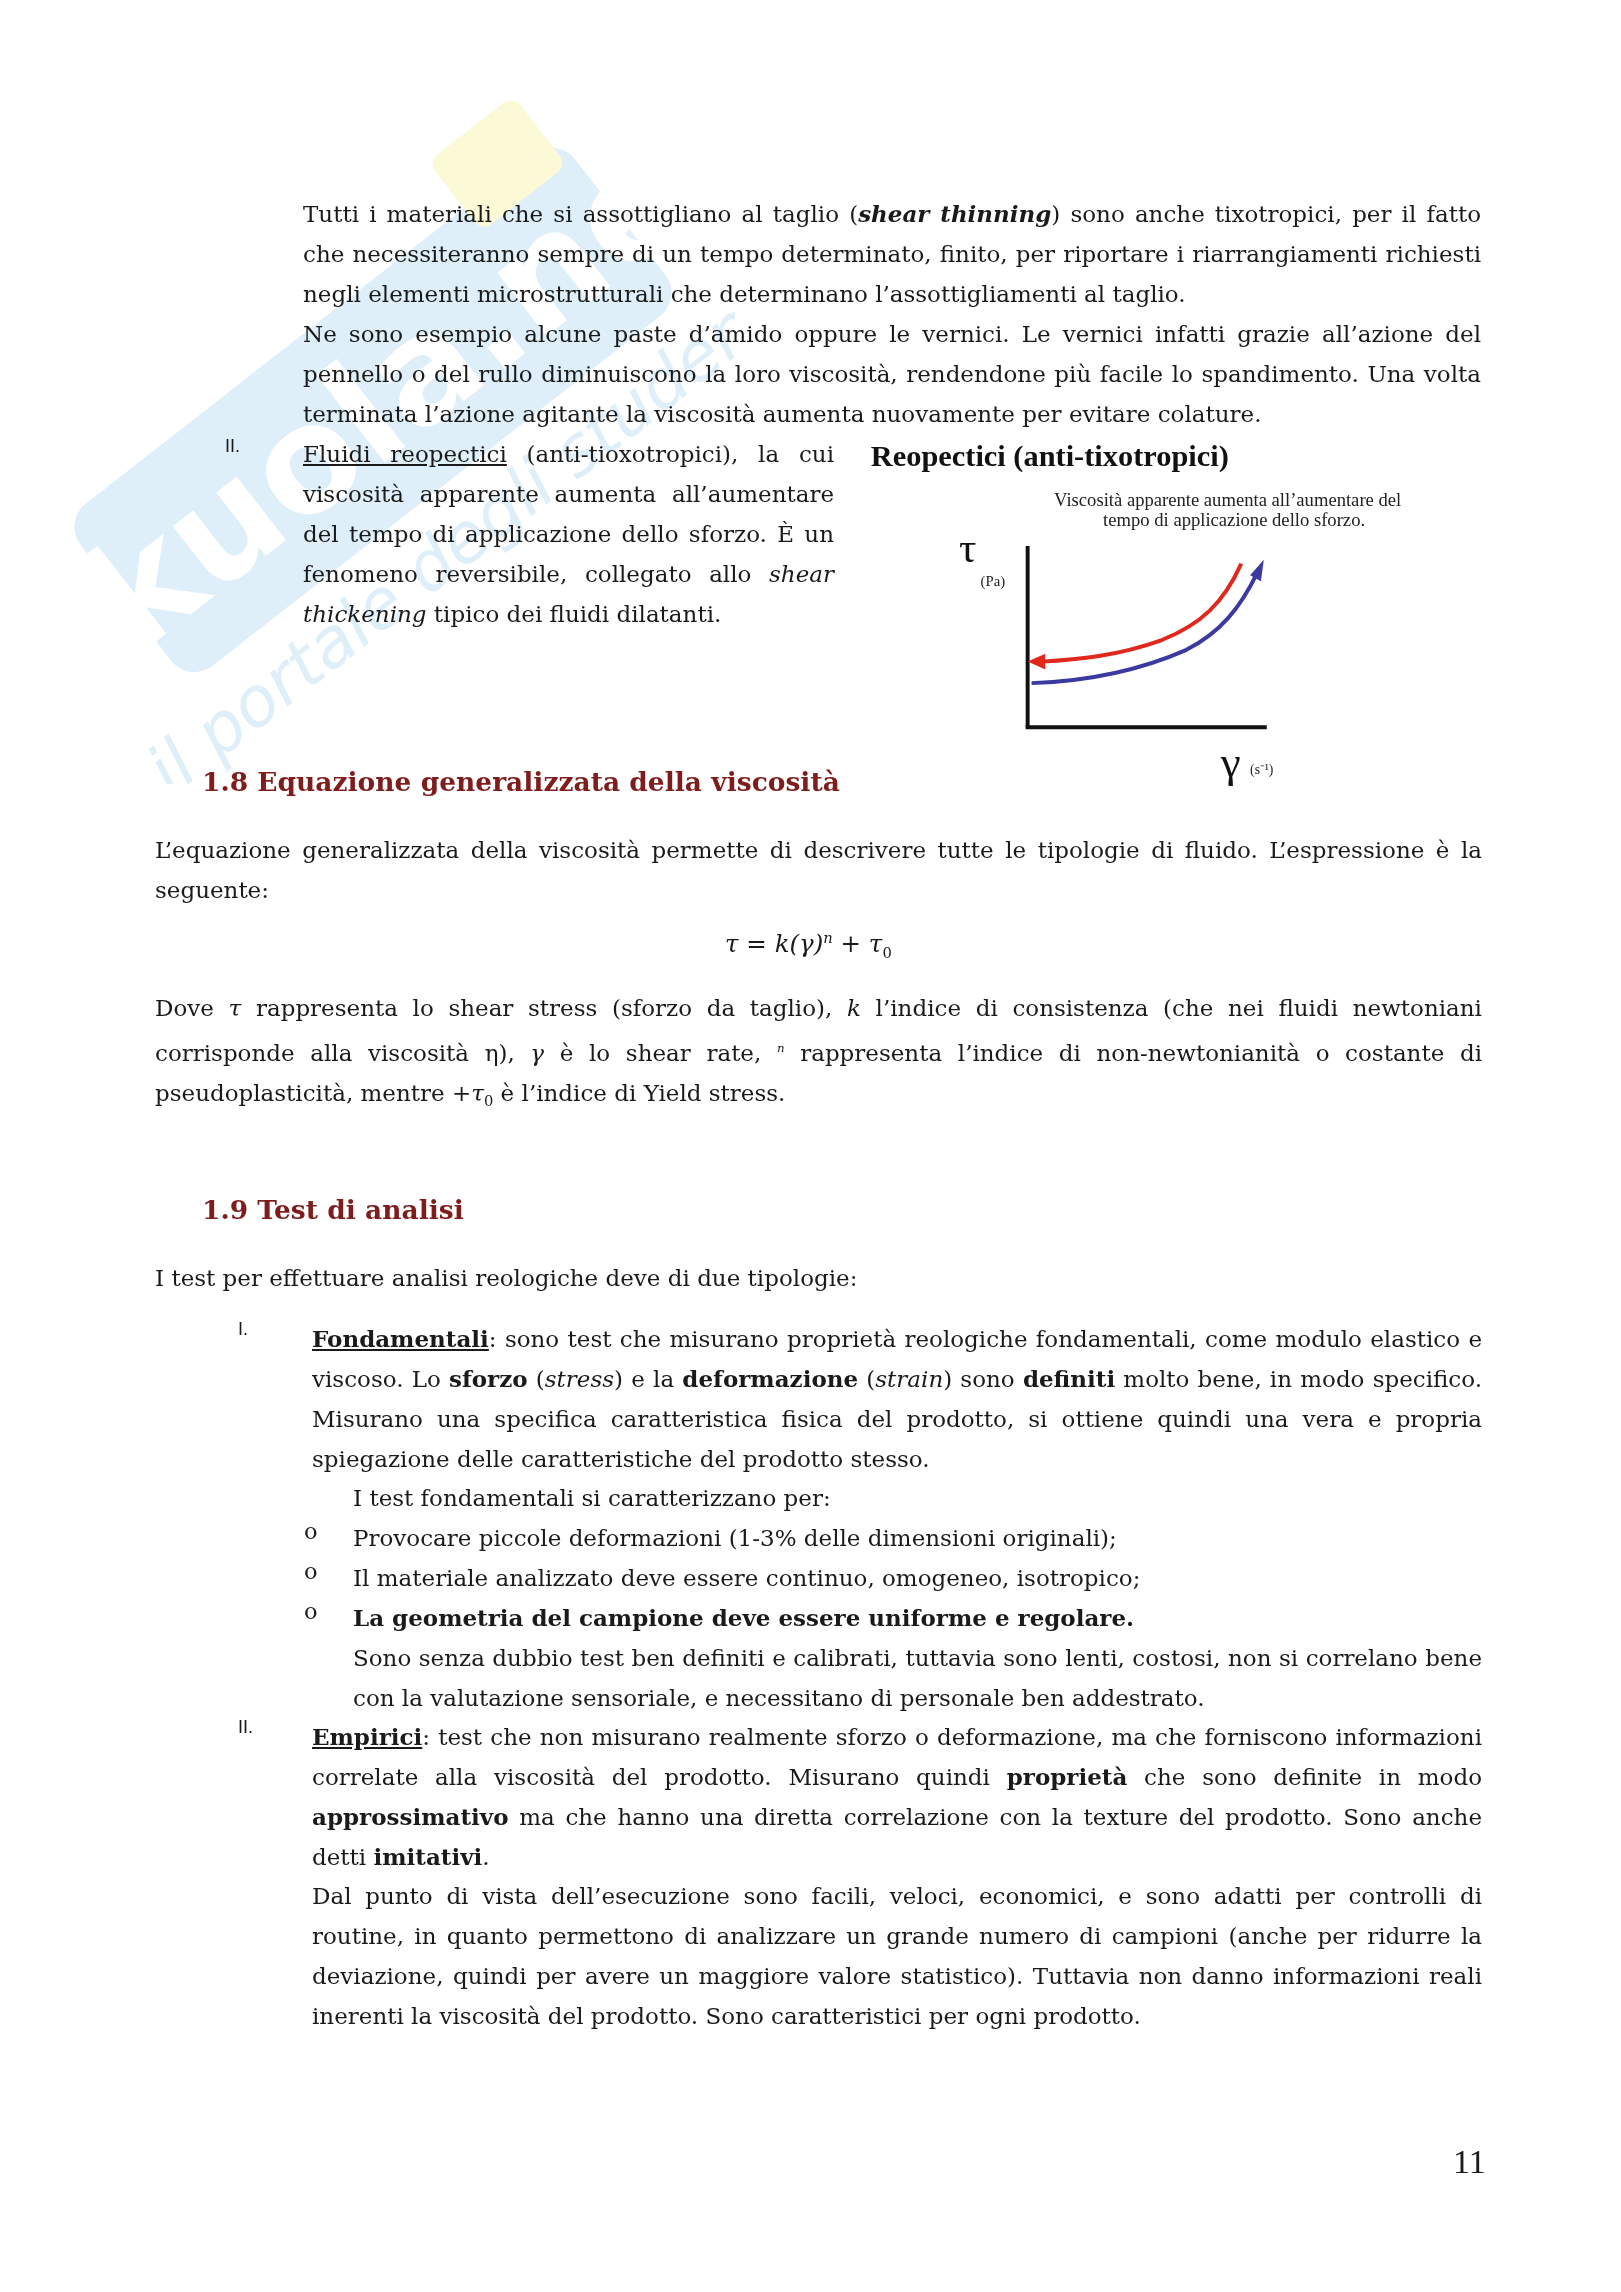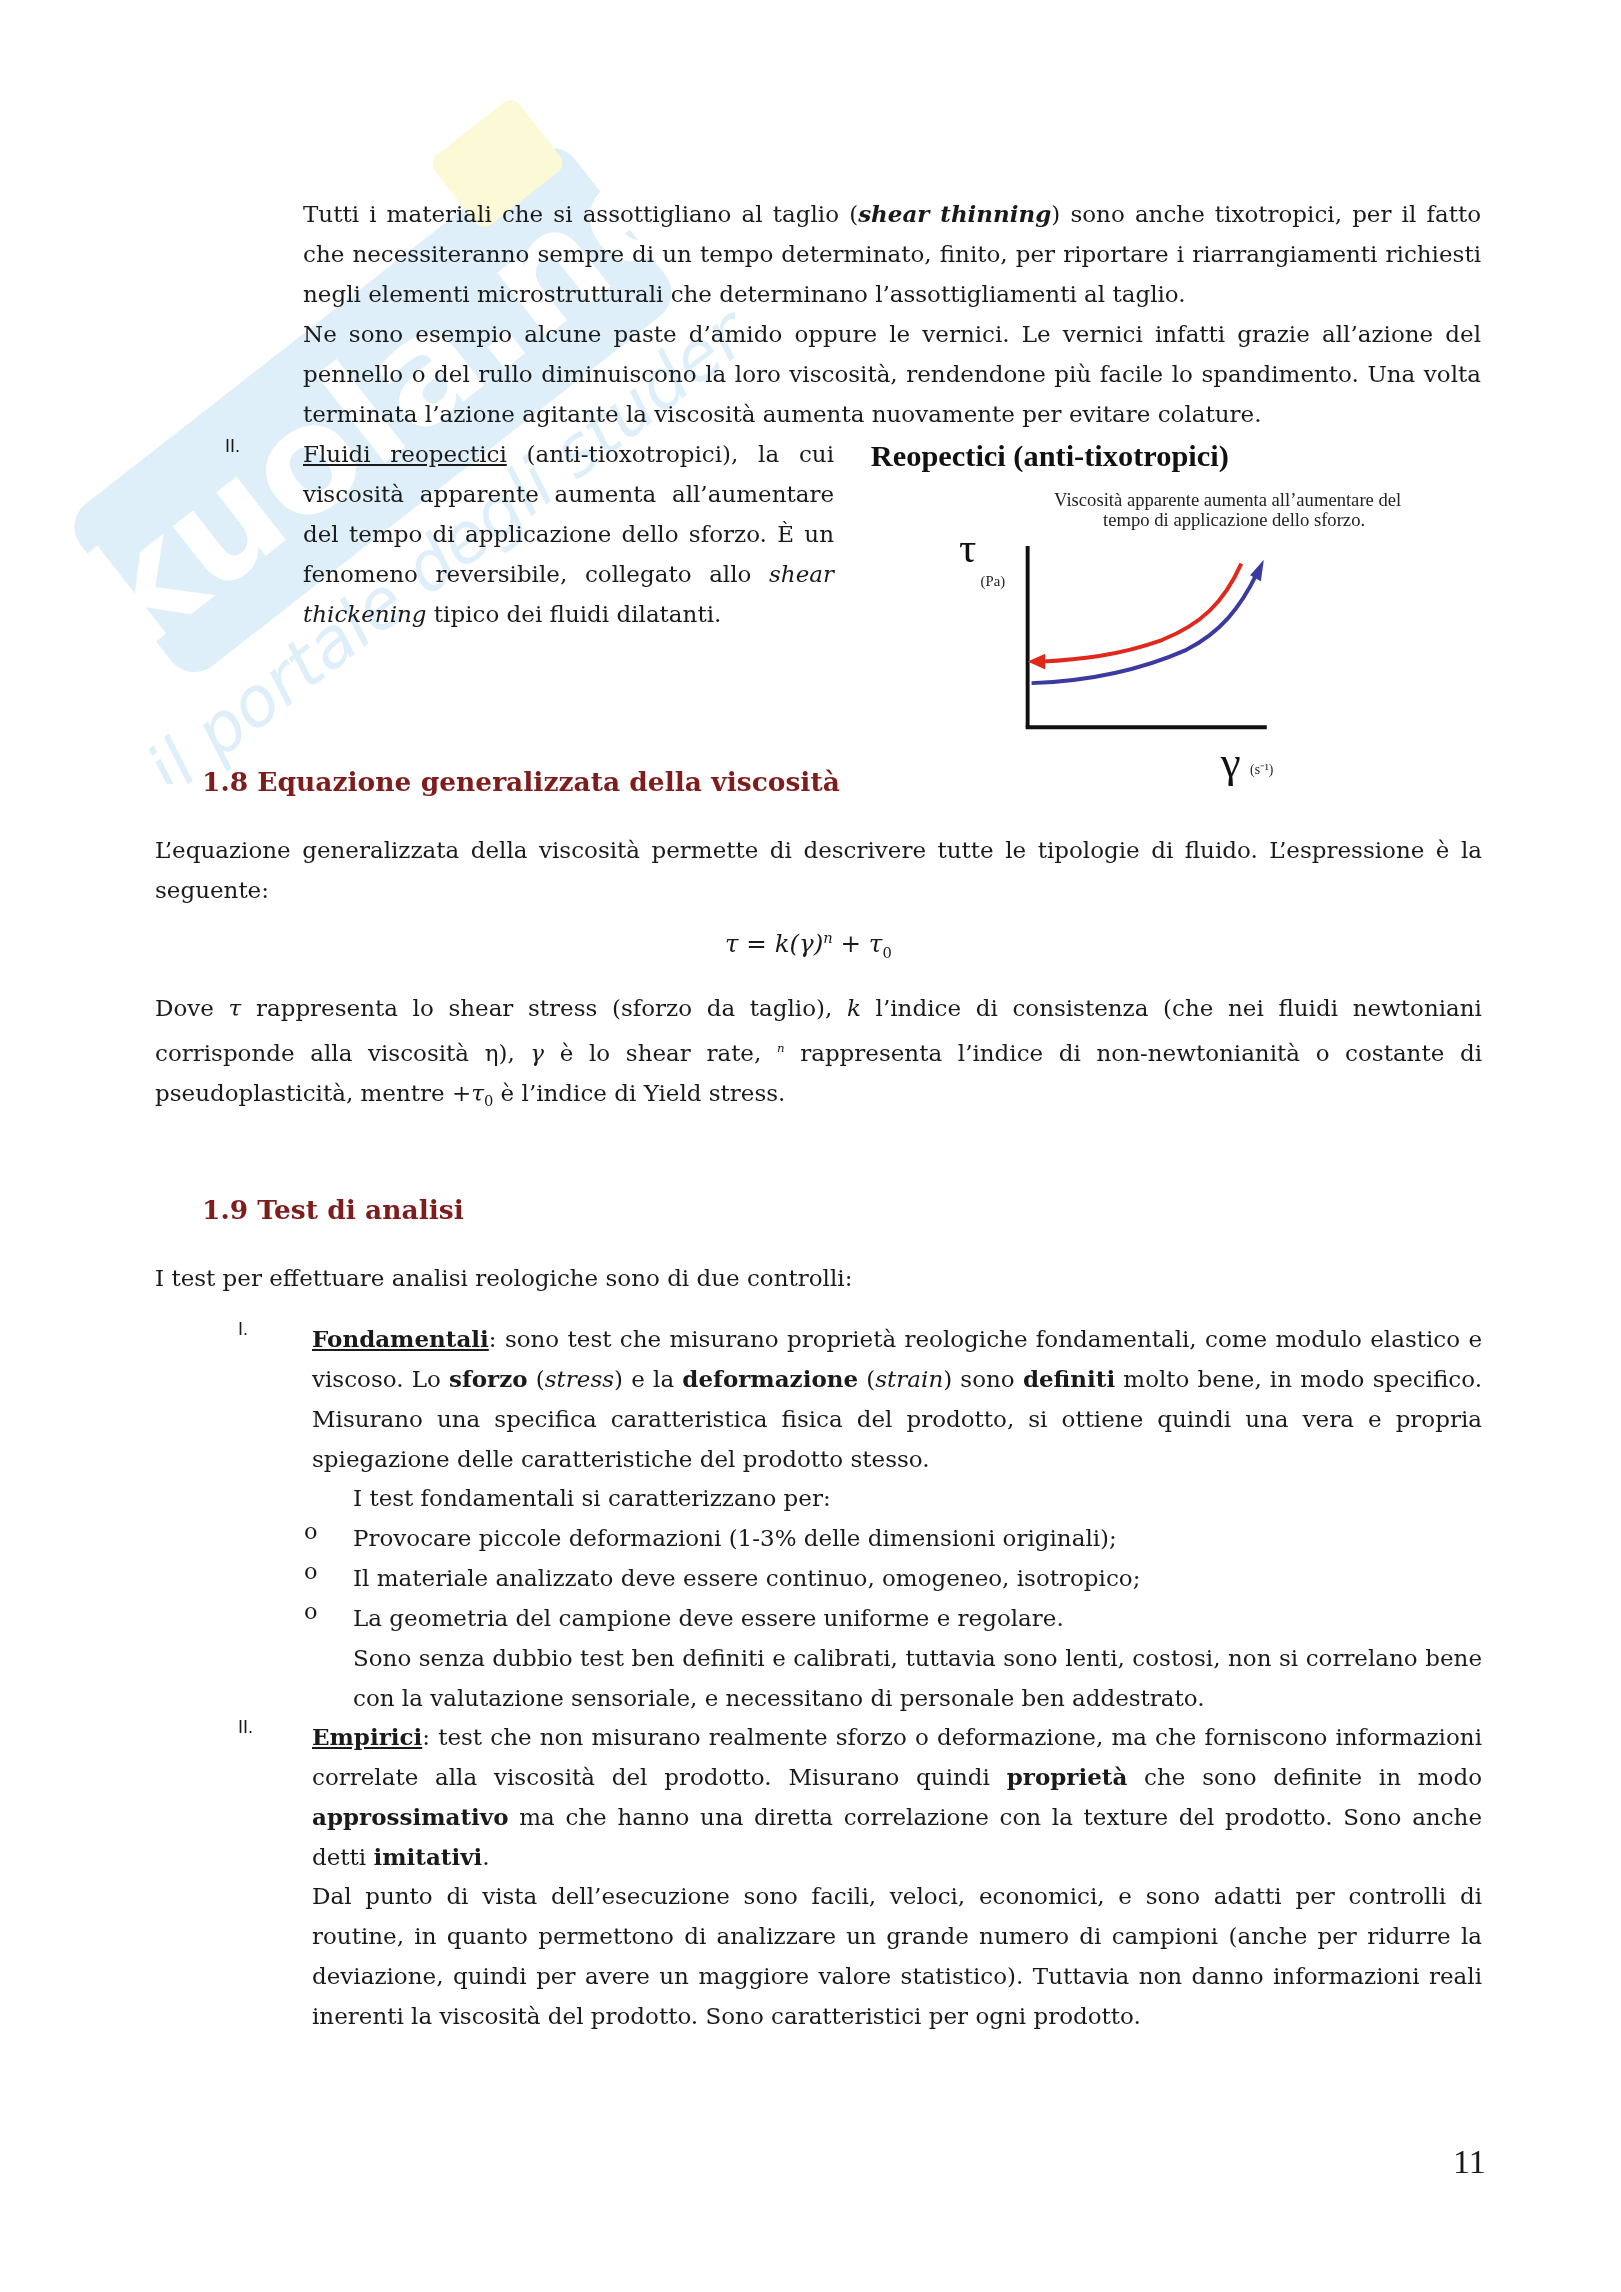--- a/index.html
+++ b/index.html
@@ -85,32 +85,32 @@
       <text x="395" y="345" font-family="Liberation Serif, serif" font-size="14" fill="#222">(s⁻¹)</text>
     </svg>
   </div>
 
   <div class="h2" style="left:202px; top:766px;">1.8 Equazione generalizzata della viscosità</div>
   <div class="p-full txt" style="top:830px;">L’equazione generalizzata della viscosità permette di descrivere tutte le tipologie di fluido. L’espressione è la seguente:</div>
   <div class="formula"><span class="it">τ = k(γ)</span><sup class="it">n</sup><span class="it"> + τ</span><sub>0</sub></div>
   <div class="p-full txt" style="top:988px;"><span>Dove </span><span class="it">τ</span><span> rappresenta lo shear stress (sforzo da taglio), </span><span class="it">k</span><span> l’indice di consistenza (che nei fluidi newtoniani corrisponde alla viscosità η), </span><span class="it">γ</span><span> è lo shear rate, </span><span class="it sup">n</span><span> rappresenta l’indice di non-newtonianità o costante di pseudoplasticità, mentre </span><span class="it">+τ</span><span class="sub">0</span><span> è l’indice di Yield stress.</span></div>
 
   <div class="h2" style="left:202px; top:1194px;">1.9 Test di analisi</div>
-  <div class="p-full txt" style="top:1258px;">I test per effettuare analisi reologiche sono di due controlli:</div>
+  <div class="p-full txt" style="top:1258px;">I test per effettuare analisi reologiche deve di due tipologie:</div>
 
   <div class="roman" style="left:214px; top:1319px;">I.</div>
   <div class="li-text txt" style="top:1319px;"><span class="u bd">Fondamentali</span><span>: sono test che misurano proprietà reologiche fondamentali, come modulo elastico e viscoso. Lo </span><span class="bd">sforzo</span><span> (</span><span class="it">stress</span><span>) e la </span><span class="bd">deformazione</span><span> (</span><span class="it">strain</span><span>) sono </span><span class="bd">definiti</span><span> molto bene, in modo specifico. Misurano una specifica caratteristica fisica del prodotto, si ottiene quindi una vera e propria spiegazione delle caratteristiche del prodotto stesso.</span></div>
   <div class="bl-text txt" style="top:1478px;">I test fondamentali si caratterizzano per:</div>
 
   <div class="bullet" style="top:1518px;">o</div>
   <div class="bl-text txt" style="top:1518px;">Provocare piccole deformazioni (1-3% delle dimensioni originali);</div>
   <div class="bullet" style="top:1558px;">o</div>
   <div class="bl-text txt" style="top:1558px;">Il materiale analizzato deve essere continuo, omogeneo, isotropico;</div>
   <div class="bullet" style="top:1598px;">o</div>
-  <div class="bl-text txt" style="top:1598px;">La geometria del campione deve essere uniforme e regolare.</div>
+  <div class="bl-text txt" style="top:1598px;font-weight:bold;">La geometria del campione deve essere uniforme e regolare.</div>
   <div class="bl-text txt" style="top:1638px;">Sono senza dubbio test ben definiti e calibrati, tuttavia sono lenti, costosi, non si correlano bene con la valutazione sensoriale, e necessitano di personale ben addestrato.</div>
 
   <div class="roman" style="left:214px; top:1717px;">II.</div>
   <div class="li-text txt" style="top:1717px;"><span class="u bd">Empirici</span><span>: test che non misurano realmente sforzo o deformazione, ma che forniscono informazioni correlate alla viscosità del prodotto. Misurano quindi </span><span class="bd">proprietà</span><span> che sono definite in modo </span><span class="bd">approssimativo</span><span> ma che hanno una diretta correlazione con la texture del prodotto. Sono anche detti </span><span class="bd">imitativi</span><span>.</span></div>
   <div class="li-text txt" style="top:1876px;">Dal punto di vista dell’esecuzione sono facili, veloci, economici, e sono adatti per controlli di routine, in quanto permettono di analizzare un grande numero di campioni (anche per ridurre la deviazione, quindi per avere un maggiore valore statistico). Tuttavia non danno informazioni reali inerenti la viscosità del prodotto. Sono caratteristici per ogni prodotto.</div>
 
   <div class="pagenum">11</div>
 </div>
 
 

